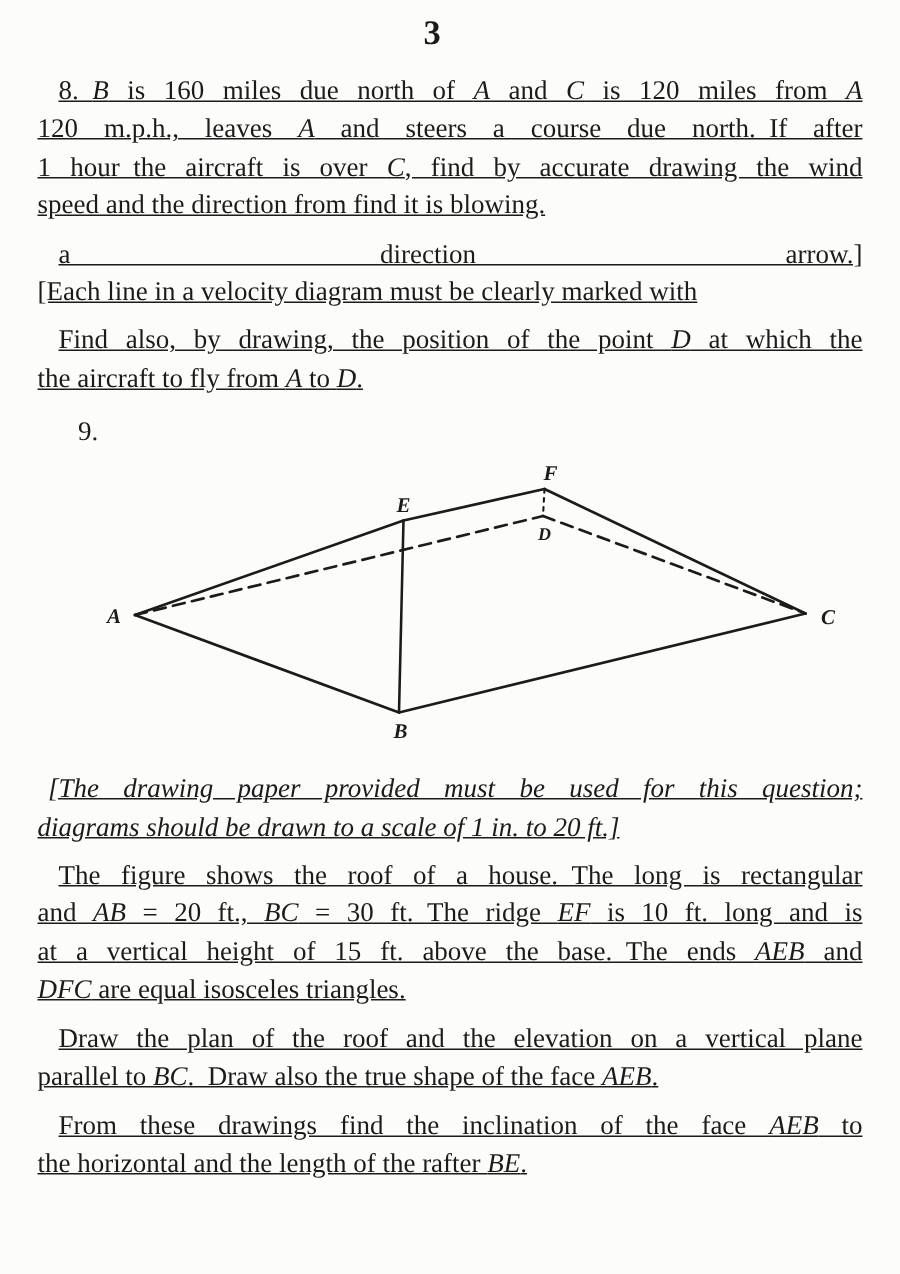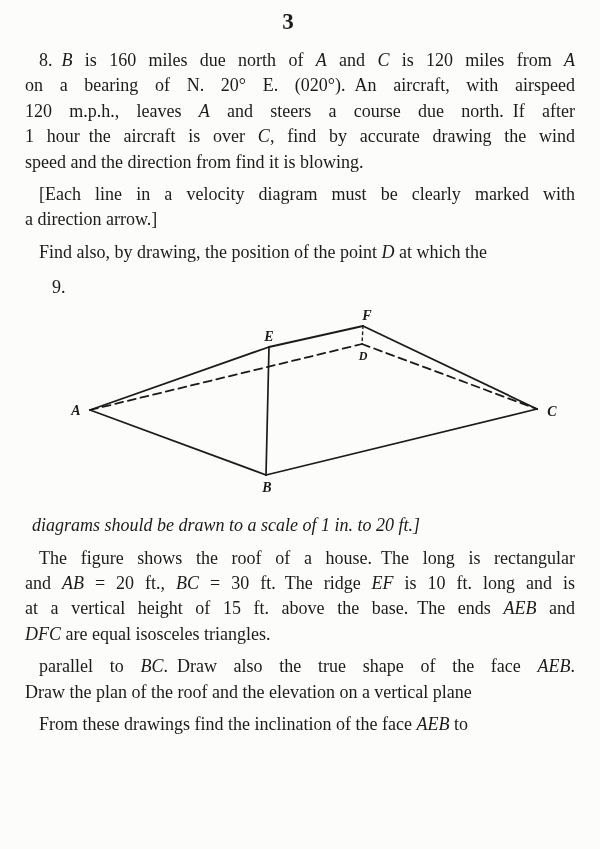--- a/index.html
+++ b/index.html
@@ -22,21 +22,21 @@
     line-height: 26px;
   }
   .page-number span { position: relative; left: -12px; }
   .content {
     width: 550px;
     margin-left: 25px;
     margin-top: 13px;
     font-size: 18px;
     line-height: 25.4px;
   }
-  .para { margin: 7px 0; }
+  .para { margin: 7px 0; text-decoration: underline; }
   .para .ln {
     text-align: justify;
     text-align-last: justify;
     white-space: normal;
   }
   .para .ln:last-child { text-align-last: auto; }
   .para .ln:first-child { text-indent: 14px; }
   .para.note-italic .ln { font-style: italic; }
   .para.note-italic .ln:first-child { text-indent: 7px; }
   .q-number {
@@ -59,33 +59,33 @@
 <div class="page">
 
   <div class="page-number">
     <span>3</span>
   </div>
 
   <div class="content">
 
     <div class="para">
         <div class="ln">8. <i>B</i> is 160 miles due north of <i>A</i> and <i>C</i> is 120 miles from <i>A</i></div>
-        <div class="ln">on a bearing of N. 20° E. (020°). An aircraft, with airspeed</div>
         <div class="ln">120 m.p.h., leaves <i>A</i> and steers a course due north. If after</div>
         <div class="ln">1 hour the aircraft is over <i>C</i>, find by accurate drawing the wind</div>
         <div class="ln">speed and the direction from find it is blowing.</div>
       </div>
 
     <div class="para">
+        <div class="ln">a direction arrow.]</div>
         <div class="ln">[Each line in a velocity diagram must be clearly marked with</div>
-        <div class="ln">a direction arrow.]</div>
       </div>
 
     <div class="para">
         <div class="ln">Find also, by drawing, the position of the point <i>D</i> at which the</div>
+        <div class="ln">the aircraft to fly from <i>A</i> to <i>D</i>.</div>
       </div>
 
     <div class="q-number">9.</div>
 
     <figure class="roof">
       <svg width="600" height="206" xmlns="http://www.w3.org/2000/svg" viewBox="0 352 600 206">
           <line x1="65" y1="462" x2="244" y2="399" stroke="#1b1b1b" stroke-width="1.8" stroke-linecap="round"></line>
           <line x1="244" y1="399" x2="338" y2="378" stroke="#1b1b1b" stroke-width="1.8" stroke-linecap="round"></line>
           <line x1="338" y1="378" x2="512" y2="461" stroke="#1b1b1b" stroke-width="1.8" stroke-linecap="round"></line>
           <line x1="65" y1="462" x2="241" y2="527" stroke="#1b1b1b" stroke-width="1.8" stroke-linecap="round"></line>
@@ -97,33 +97,35 @@
           <text x="51" y="464" text-anchor="middle" dominant-baseline="middle" class="fig-label" font-size="14">A</text>
           <text x="242" y="541" text-anchor="middle" dominant-baseline="middle" class="fig-label" font-size="14">B</text>
           <text x="527" y="465" text-anchor="middle" dominant-baseline="middle" class="fig-label" font-size="14">C</text>
           <text x="338" y="409" text-anchor="middle" dominant-baseline="middle" class="fig-label" font-size="12">D</text>
           <text x="244" y="390" text-anchor="middle" dominant-baseline="middle" class="fig-label" font-size="14">E</text>
           <text x="342" y="369" text-anchor="middle" dominant-baseline="middle" class="fig-label" font-size="14">F</text>
         </svg>
     </figure>
 
     <div class="para note-italic">
+        <div class="ln">[The drawing paper provided must be used for this question;</div>
         <div class="ln">diagrams should be drawn to a scale of 1 in. to 20 ft.]</div>
       </div>
 
     <div class="para">
         <div class="ln">The figure shows the roof of a house. The long is rectangular</div>
         <div class="ln">and <i>AB</i> = 20 ft., <i>BC</i> = 30 ft. The ridge <i>EF</i> is 10 ft. long and is</div>
         <div class="ln">at a vertical height of 15 ft. above the base. The ends <i>AEB</i> and</div>
         <div class="ln"><i>DFC</i> are equal isosceles triangles.</div>
       </div>
 
     <div class="para">
+        <div class="ln">Draw the plan of the roof and the elevation on a vertical plane</div>
         <div class="ln">parallel to <i>BC</i>. Draw also the true shape of the face <i>AEB</i>.</div>
-        <div class="ln">Draw the plan of the roof and the elevation on a vertical plane</div>
       </div>
 
     <div class="para">
         <div class="ln">From these drawings find the inclination of the face <i>AEB</i> to</div>
+        <div class="ln">the horizontal and the length of the rafter <i>BE</i>.</div>
       </div>
 
   </div>
 </div>
 
 </body></html>

